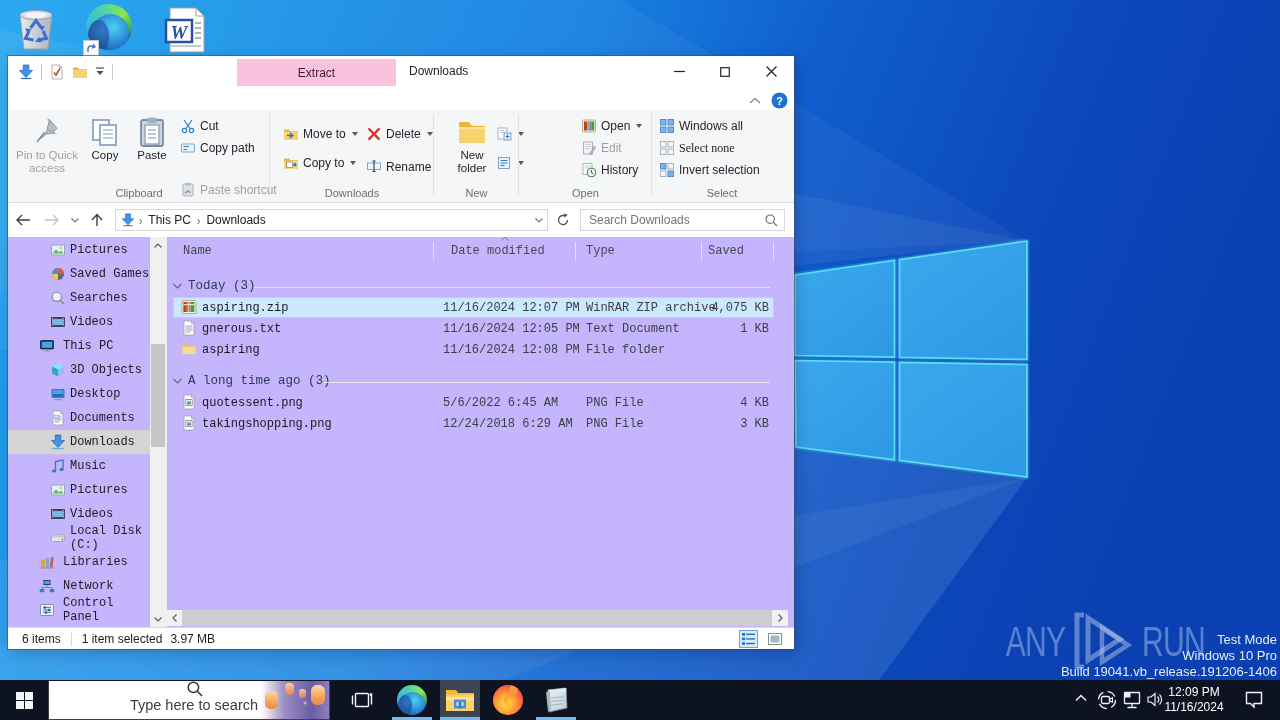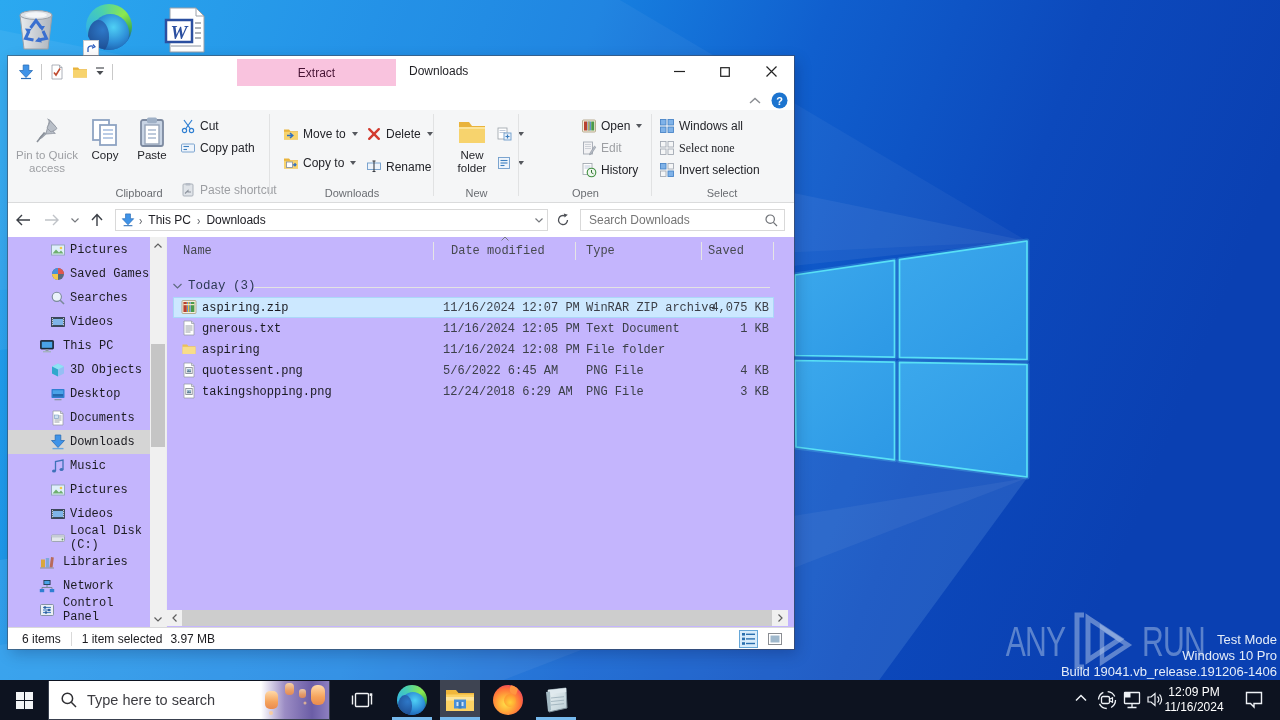--- a/index.html
+++ b/index.html
@@ -88,21 +88,21 @@
 
   #statusbar { position:absolute; left:0; top:571px; width:100%; height:22px; border-top:1px solid #d9d9d9; background:#fff;
                display:flex; align-items:center; font-size:12px; color:#1b1b1f; }
   #statusbar .ssep { width:1px; height:14px; background:#d9d9d9; margin:0 10px; }
   .viewbtn { position:absolute; top:2px; width:19px; height:18px; display:flex; align-items:center; justify-content:center; }
   .viewbtn.active { background:#d8ecfb; box-shadow:inset 0 0 0 1px #66a7d8; }
 
   
   #taskbar { position:absolute; left:0; top:680px; width:1280px; height:40px; background:#0d1320; display:flex; align-items:stretch; }
   #start-btn { width:48px; display:flex; align-items:center; justify-content:center; }
-  #tb-search { position:absolute; left:48px; top:1px; width:282px; height:39px; background:#fff; display:flex; align-items:center; border:1px solid #39404e; border-top:none; }
+  #tb-search { position:absolute; left:48px; top:1px; width:282px; height:39px; background:#fff; display:flex; align-items:center; border:1px solid #39404e; border-top:none;flex-direction:column; }
   #tb-search .ph { color:#3c3c41; font-size:14.5px; margin-left:10px; white-space:nowrap; }
   #tb-lanterns { position:absolute; right:0; top:0; width:68px; height:38px; overflow:hidden; }
   .tb-cell { position:absolute; top:0; width:40px; height:40px; display:flex; align-items:center; justify-content:center; }
   .tb-cell.active { background:#3e4452; }
   .tb-underline { position:absolute; top:37px; height:3px; background:#76b9ed; }
   #tray { position:absolute; right:0; top:0; height:40px; display:flex; align-items:center; }
   #clock { text-align:center; color:#fff; font-size:12px; line-height:14.5px; position:absolute; right:50px; top:5px; width:72px; }
 
   
   #watermark { position:absolute; right:3px; top:608px; text-align:right; pointer-events:none; }
@@ -874,20 +874,31 @@
               <svg width="16" height="16" viewBox="0 0 16 16">
                 <path d="M1.5,3.5 L6,3.5 L7.5,5.3 L14.5,5.3 L14.5,13 L1.5,13 Z" fill="#e9c05a"></path>
                 <path d="M1.5,5.8 L14.5,5.8 L14.5,13 L1.5,13 Z" fill="#f8dd8a"></path>
               </svg>
             </span>
       <span class="fname">aspiring</span>
       <span class="fdate">11/16/2024 12:08 PM</span>
       <span class="ftype">File folder</span>
       <span class="fsize"></span>
           </div>
+          <div class="fgroup-header g2">
+            <div class="gh-inner">
+              <span>
+                <svg width="9" height="6" viewBox="0 0 9 6">
+                  <path d="M0.5,1 L4.5,5 L8.5,1" fill="none" stroke="#5f6b80" stroke-width="1.2"></path>
+                </svg>
+              </span>
+    <span>A long time ago (3)</span>
+            </div>
+    <div class="gh-line" style="left:151px;"></div>
+          </div>
           <div class="frow">
             <span class="ficon">
               <svg width="16" height="16" viewBox="0 0 16 16">
                 <path d="M3,1 L10.5,1 L13,3.5 L13,15 L3,15 Z" fill="#fff" stroke="#9aa0a8" stroke-width="0.8"></path>
                 <path d="M10.5,1 L10.5,3.5 L13,3.5" fill="none" stroke="#9aa0a8" stroke-width="0.8"></path>
                 <rect x="4.8" y="5.5" width="6.4" height="6" fill="#fff" stroke="#8a8f98" stroke-width="0.9"></rect>
                 <rect x="6" y="6.8" width="4" height="3.4" fill="#9ab8cc"></rect>
                 <path d="M6,9.5 L7.5,8 L8.6,9.2 L9.4,8.5 L10,9.2 L10,10.2 L6,10.2 Z" fill="#5f7f95"></path>
               </svg>
             </span>

